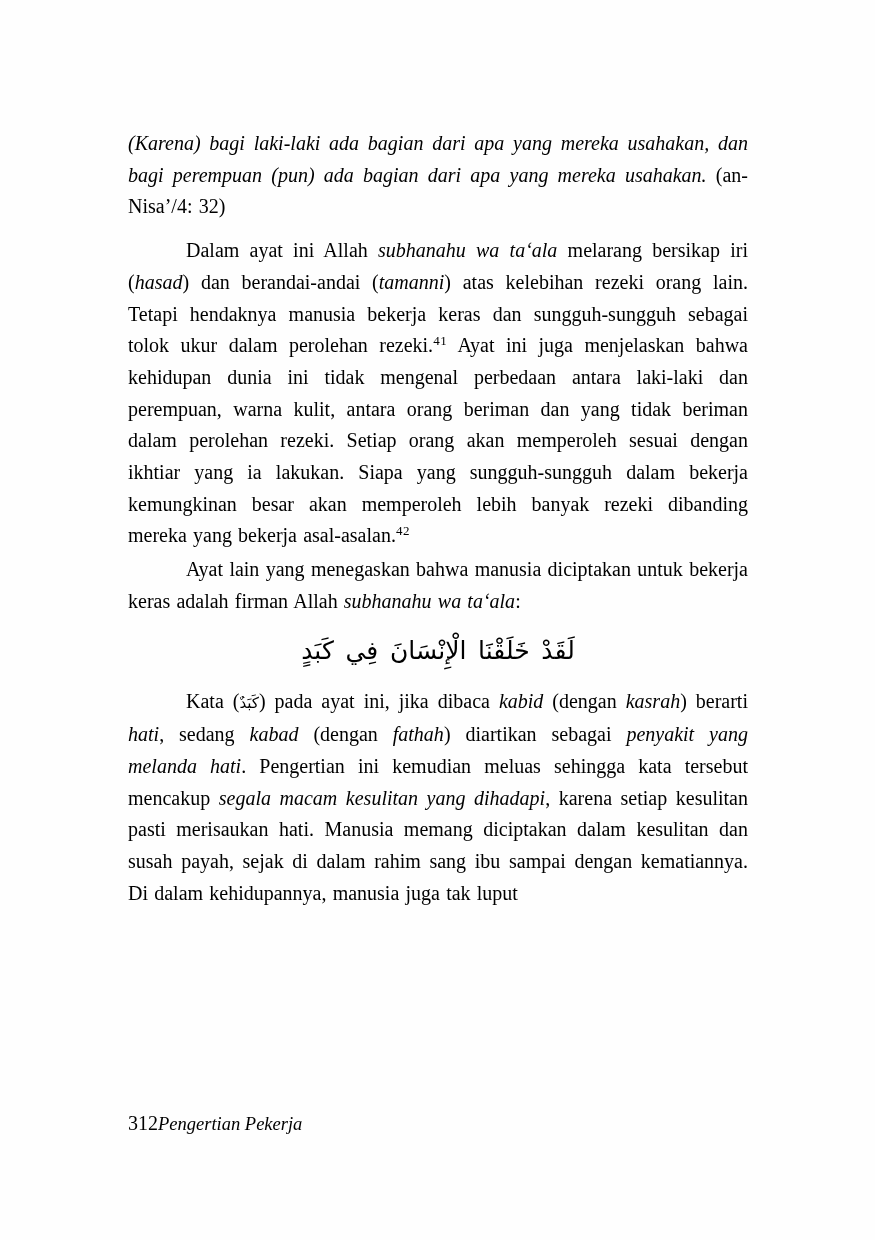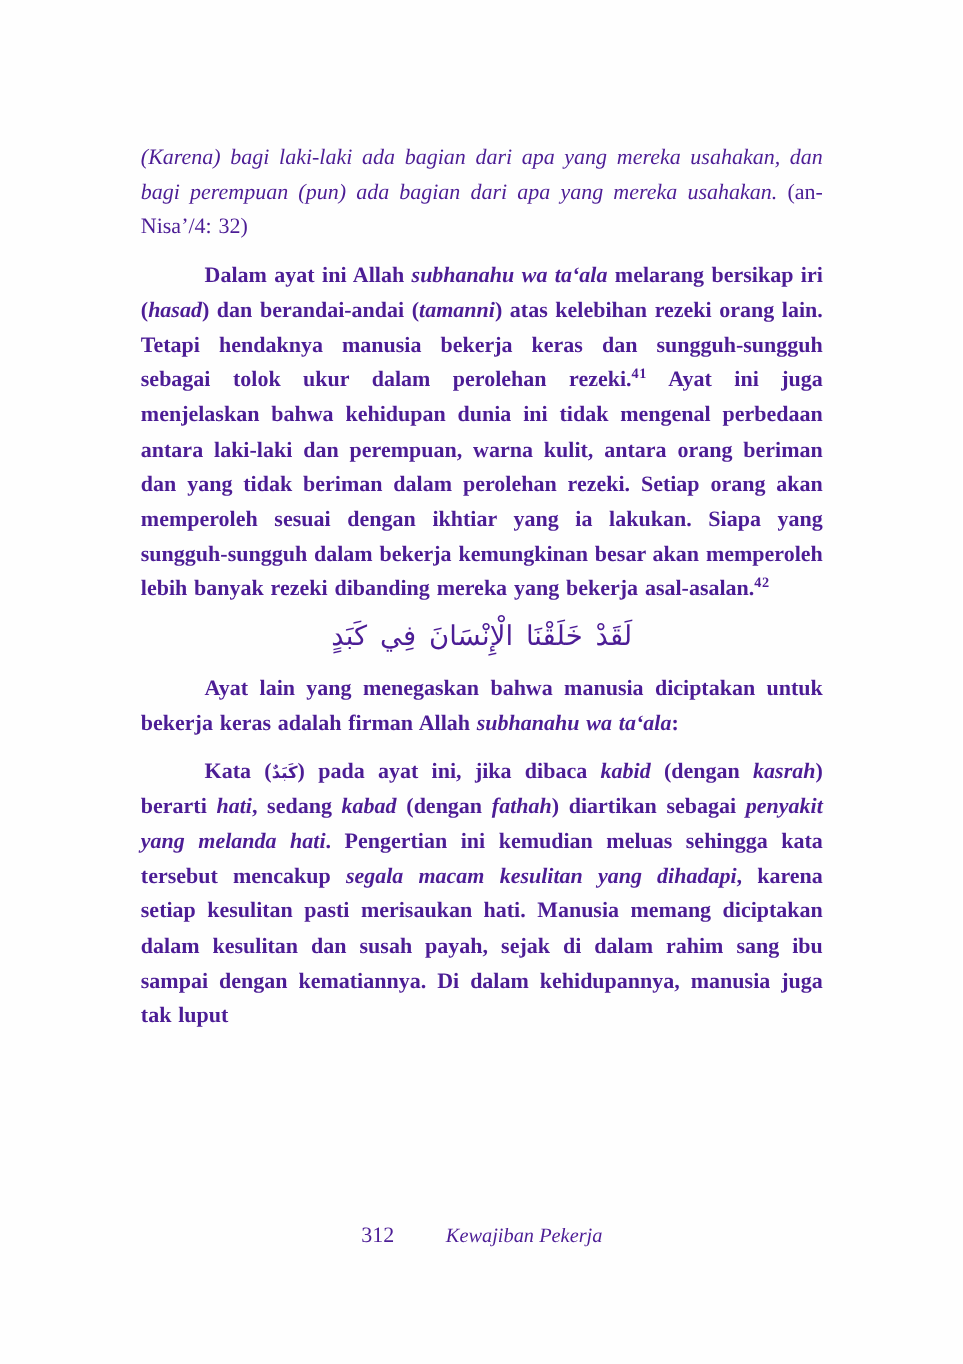--- a/index.html
+++ b/index.html
@@ -3,34 +3,34 @@
 <meta charset="utf-8">
 <style>
   html, body { margin: 0; padding: 0; background: #ffffff; }
   .page {
     position: relative;
     width: 875px;
     height: 1240px;
     background: #fefefe;
     overflow: hidden;
     font-family: "Liberation Serif", serif;
-    color: #4c1d95;
+    color: #000000;
   }
   .text-block {
     position: absolute;
     left: 128px;
     top: 128px;
     width: 620px;
     font-size: 20px;
     line-height: 31.7px;
     text-align: justify;
     word-spacing: 0.06em;
   }
   .para { margin: 0; }
-  .para.body { text-indent: 58px; font-weight: bold; }
+  .para.body { text-indent: 58px; }
   
   .para:nth-child(2) { margin-top: 12px; }
   .para:nth-child(3) { margin-top: 2px; }
   .para:nth-child(4) { margin-top: 9px; }
   .para:nth-child(5) { margin-top: 11px; }
   .para:nth-child(6) { margin-top: 16px; }
   .para.arabic {
     text-align: center;
     direction: rtl;
     font-family: "DejaVu Sans", sans-serif;
@@ -51,35 +51,34 @@
     font-size: 15px;
     direction: rtl;
     unicode-bidi: isolate;
   }
   .footer {
     position: absolute;
     left: 128px;
     width: 620px;
     top: 1112px;
     display: flex;
-    justify-content: center;
+    justify-content: flex-start;
     align-items: baseline;
-    gap: 47px;
   }
   .page-number { font-size: 20px; }
   .running-title { font-size: 18.5px; font-style: italic; }
 </style>
 </head>
 <body>
 
 <div class="page">
   <div class="text-block">
       <p class="para quote"><span class="run-i">(Karena) bagi laki-laki ada bagian dari apa yang mereka usahakan, dan bagi perempuan (pun) ada bagian dari apa yang mereka usahakan. </span><span class="run-n">(an-Nisa’/4: 32)</span></p>
       <p class="para body"><span class="run-n">Dalam ayat ini Allah </span><span class="run-i">subhanahu wa ta‘ala</span><span class="run-n"> melarang bersikap iri (</span><span class="run-i">hasad</span><span class="run-n">) dan berandai-andai (</span><span class="run-i">tamanni</span><span class="run-n">) atas kelebihan rezeki orang lain. Tetapi hendaknya manusia bekerja keras dan sungguh-sungguh sebagai tolok ukur dalam perolehan rezeki.</span><sup class="run-sup">41</sup><span class="run-n"> Ayat ini juga menjelaskan bahwa kehidupan dunia ini tidak mengenal perbedaan antara laki-laki dan perempuan, warna kulit, antara orang beriman dan yang tidak beriman dalam perolehan rezeki. Setiap orang akan memperoleh sesuai dengan ikhtiar yang ia lakukan. Siapa yang sungguh-sungguh dalam bekerja kemungkinan besar akan memperoleh lebih banyak rezeki dibanding mereka yang bekerja asal-asalan.</span><sup class="run-sup">42</sup></p>
+      <p class="para body"><span class="run-n">Ayat lain yang menegaskan bahwa manusia diciptakan untuk bekerja keras adalah firman Allah </span><span class="run-i">subhanahu wa ta‘ala</span><span class="run-n">:</span></p>
       <p class="para arabic">لَقَدْ خَلَقْنَا الْإِنْسَانَ فِي كَبَدٍ</p>
-      <p class="para body"><span class="run-n">Ayat lain yang menegaskan bahwa manusia diciptakan untuk bekerja keras adalah firman Allah </span><span class="run-i">subhanahu wa ta‘ala</span><span class="run-n">:</span></p>
       <p class="para body"><span class="run-n">Kata (</span><span class="run-ar">كَبَدٌ</span><span class="run-n">) pada ayat ini, jika dibaca </span><span class="run-i">kabid</span><span class="run-n"> (dengan </span><span class="run-i">kasrah</span><span class="run-n">) berarti </span><span class="run-i">hati</span><span class="run-n">, sedang </span><span class="run-i">kabad</span><span class="run-n"> (dengan </span><span class="run-i">fathah</span><span class="run-n">) diartikan sebagai </span><span class="run-i">penyakit yang melanda hati</span><span class="run-n">. Pengertian ini kemudian meluas sehingga kata tersebut mencakup </span><span class="run-i">segala macam kesulitan yang dihadapi</span><span class="run-n">, karena setiap kesulitan pasti merisaukan hati. Manusia memang diciptakan dalam kesulitan dan susah payah, sejak di dalam rahim sang ibu sampai dengan kematiannya. Di dalam kehidupannya, manusia juga tak luput</span></p>
     </div>
   <div class="footer">
     <span class="page-number">312</span>
-    <span class="running-title">Kewajiban Pekerja</span>
+    <span class="running-title">Pengertian Pekerja</span>
   </div>
 </div>
 
 </body></html>

